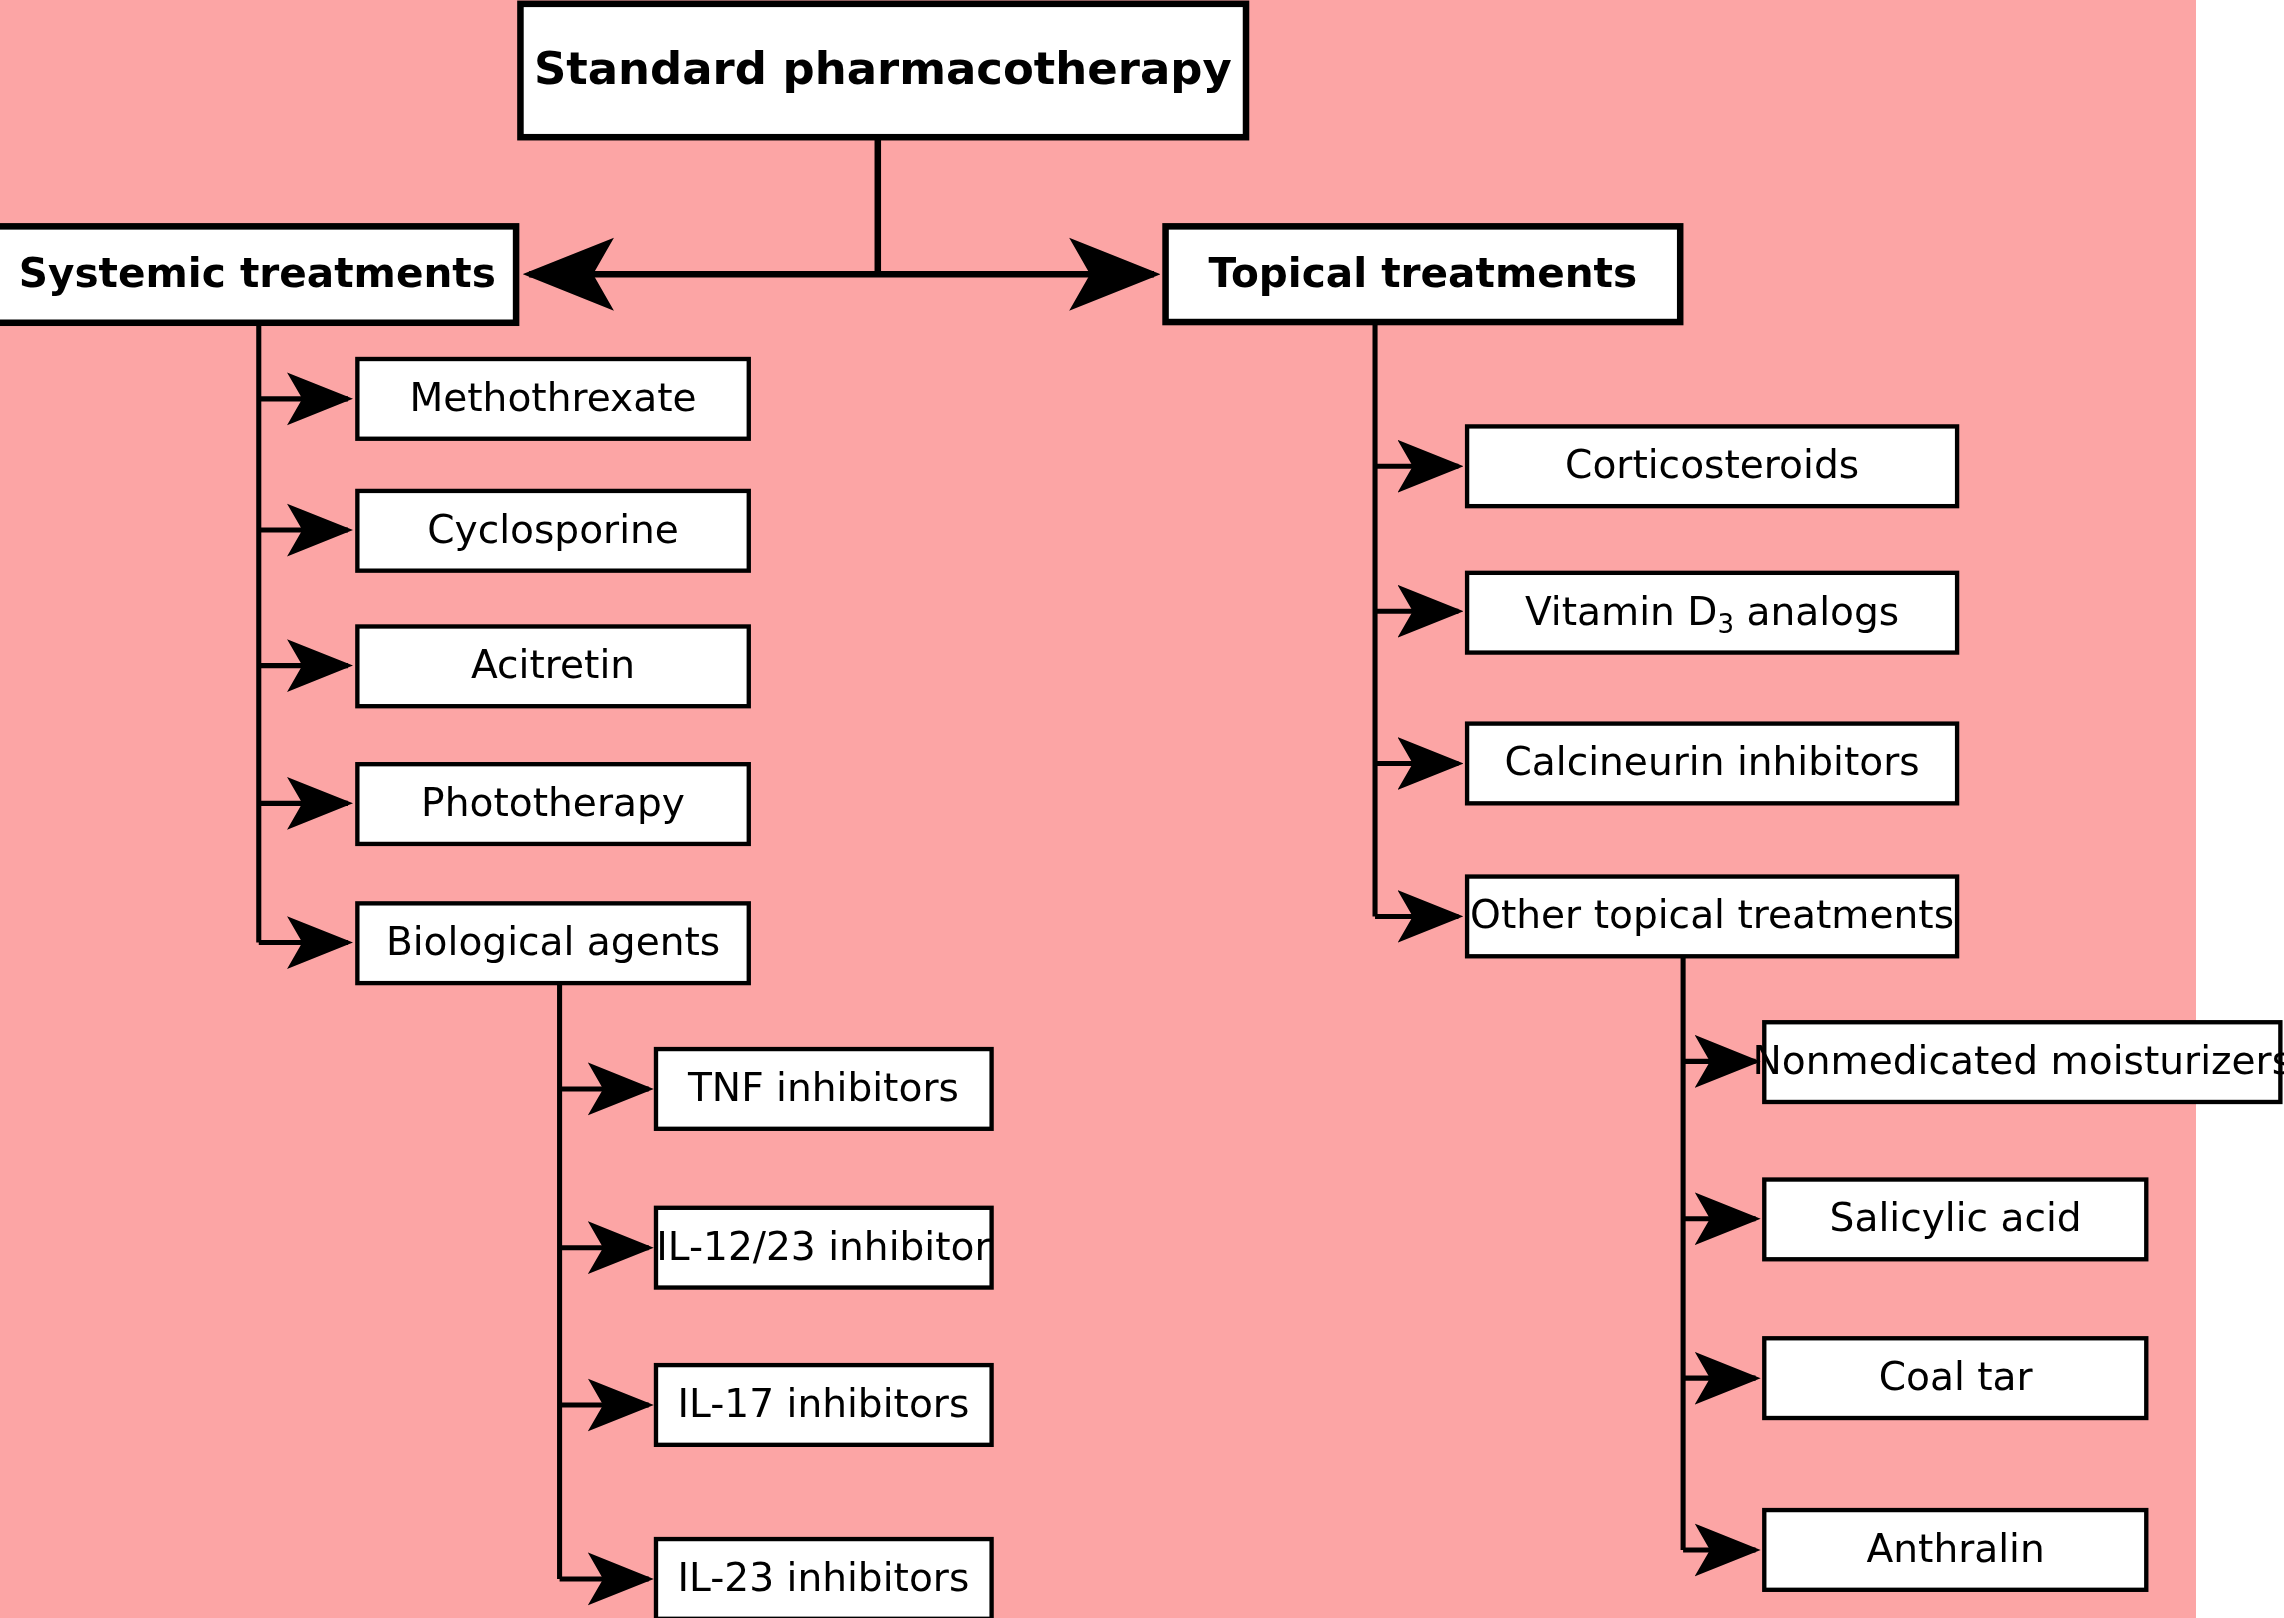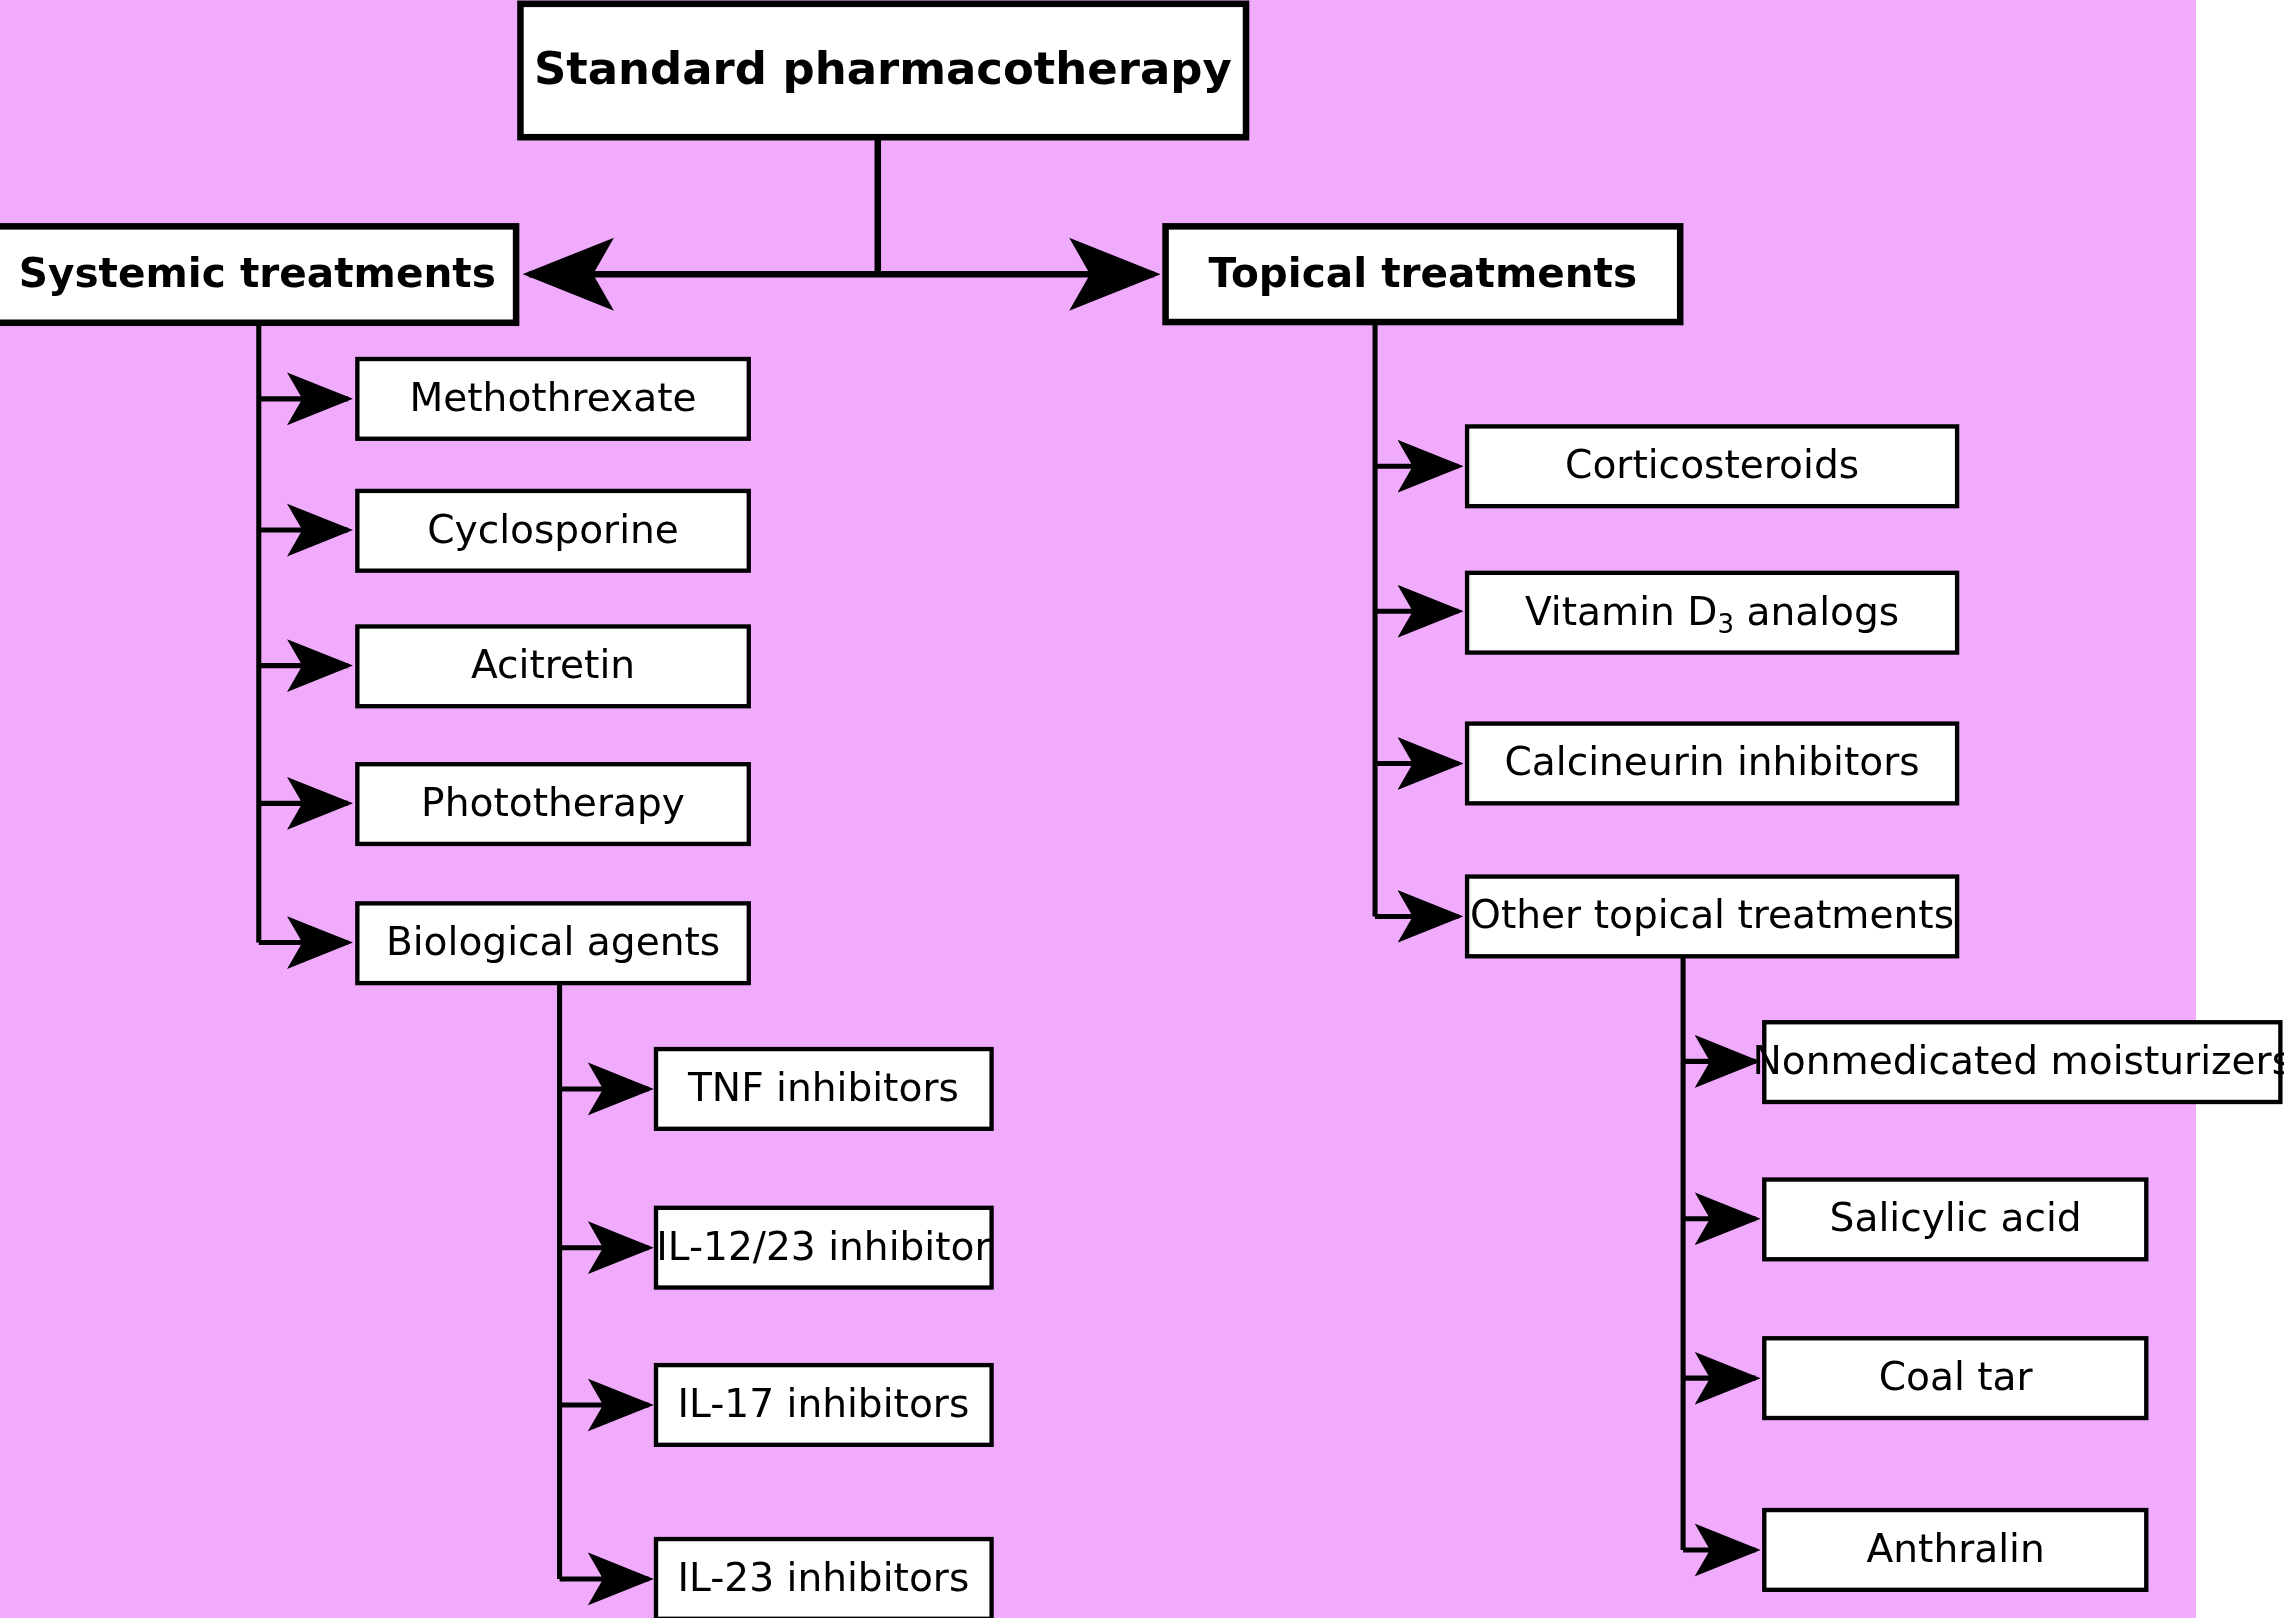--- a/index.html
+++ b/index.html
@@ -10,21 +10,21 @@
   body {
     width: 2284px;
     height: 1619px;
     font-family: "DejaVu Sans", sans-serif;
     overflow: hidden;
   }
   #chart-root {
     position: relative;
     width: 2196px;
     height: 1619px;
-    background: #f0abfc;
+    background: #fca5a5;
   }
   svg.flow {
     position: absolute;
     top: 0;
     left: 0;
     width: 2284px;
     height: 1619px;
     display: block;
   }
   .node-rect {

